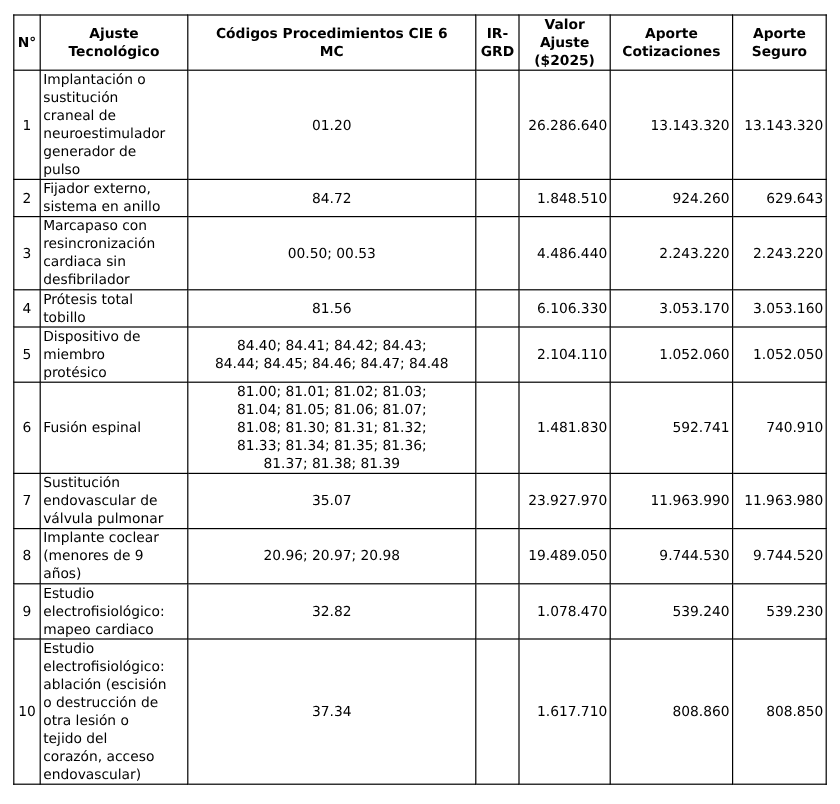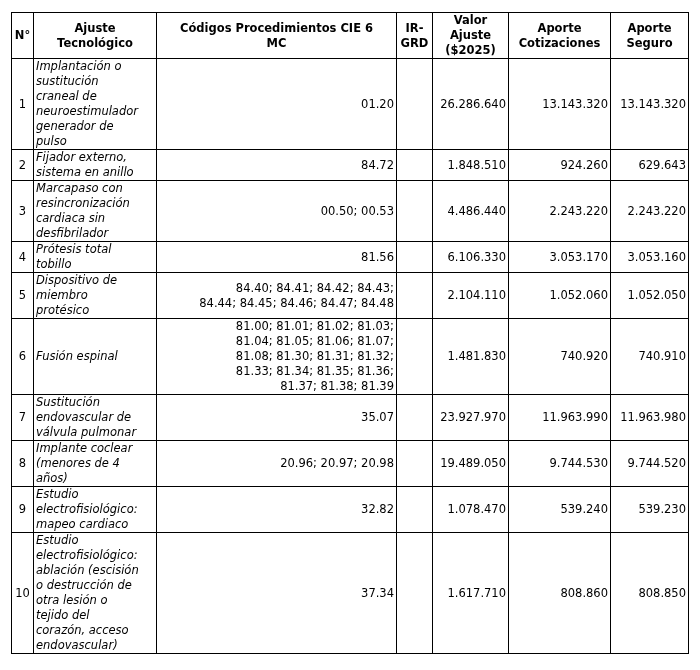--- a/index.html
+++ b/index.html
@@ -25,22 +25,22 @@
     vertical-align: middle;
     white-space: pre-line;
     padding: 0 2px;
     overflow: hidden;
   }
   .proc-table th {
     font-weight: bold;
     text-align: center;
   }
   td.cell-n   { text-align: center; }
-  td.cell-aj  { text-align: left; font-style: italic; }
-  td.cell-cod { text-align: right; margin-top: 48px; }
+  td.cell-aj  { text-align: left; }
+  td.cell-cod { text-align: center; margin-top: 48px; }
   td.cell-ir  { text-align: center; }
   td.cell-num { text-align: right; margin-top: 26px; }
 </style>
 </head>
 <body>
 
 <table class="proc-table">
   <colgroup>
     <col style="width:22px">
     <col style="width:123px">
@@ -130,38 +130,38 @@
     <tr>
       <td class="cell-n">6</td>
       <td class="cell-aj">Fusión espinal</td>
       <td class="cell-cod">81.00; 81.01; 81.02; 81.03;
 81.04; 81.05; 81.06; 81.07;
 81.08; 81.30; 81.31; 81.32;
 81.33; 81.34; 81.35; 81.36;
 81.37; 81.38; 81.39</td>
       <td class="cell-ir"></td>
       <td class="cell-num">1.481.830</td>
-      <td class="cell-num">740.920</td>
+      <td class="cell-num">592.741</td>
       <td class="cell-num">740.910</td>
     </tr>
     <tr>
       <td class="cell-n">7</td>
       <td class="cell-aj">Sustitución
 endovascular de
 válvula pulmonar</td>
       <td class="cell-cod">35.07</td>
       <td class="cell-ir"></td>
       <td class="cell-num">23.927.970</td>
       <td class="cell-num">11.963.990</td>
       <td class="cell-num">11.963.980</td>
     </tr>
     <tr>
       <td class="cell-n">8</td>
       <td class="cell-aj">Implante coclear
-(menores de 4
+(menores de 9
 años)</td>
       <td class="cell-cod">20.96; 20.97; 20.98</td>
       <td class="cell-ir"></td>
       <td class="cell-num">19.489.050</td>
       <td class="cell-num">9.744.530</td>
       <td class="cell-num">9.744.520</td>
     </tr>
     <tr>
       <td class="cell-n">9</td>
       <td class="cell-aj">Estudio

